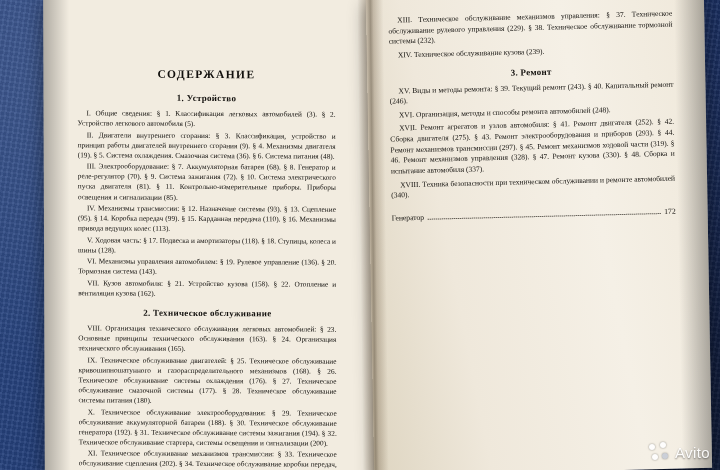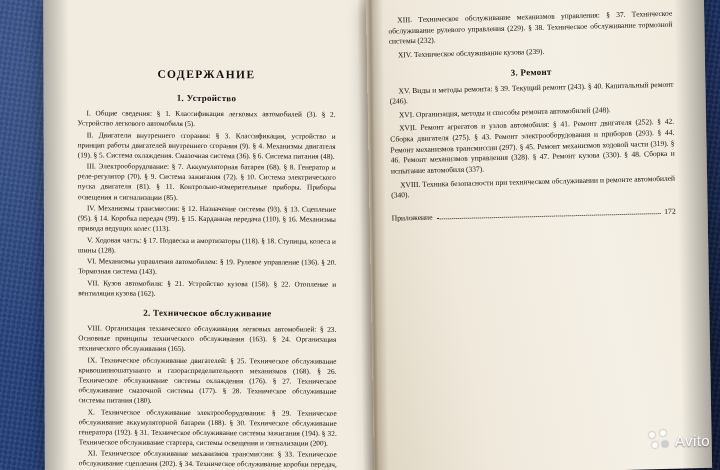--- a/index.html
+++ b/index.html
@@ -138,21 +138,21 @@
     flex: 1;
     border-bottom: 1px dotted #2a2620;
     margin: 0 4px 2px 4px;
     height: 0;
   }
 
   
   .watermark {
     position: absolute;
     right: 10px;
-    bottom: 20px;
+    bottom: 8px;
     display: flex;
     align-items: center;
     gap: 6px;
     z-index: 20;
     opacity: .92;
     justify-content: flex-end;
   }
   .wm-dots {
     position: relative;
     width: 20px;
@@ -217,21 +217,21 @@
         <div class="entry">XIV. Техническое обслуживание кузова (239).</div>
 
         <div class="part-head">3. Ремонт</div>
 
         <div class="entry">XV. Виды и методы ремонта: § 39. Текущий ремонт (243). § 40. Капитальный ремонт (246).</div>
         <div class="entry">XVI. Организация, методы и способы ремонта автомобилей (248).</div>
         <div class="entry">XVII. Ремонт агрегатов и узлов автомобиля: § 41. Ремонт двигателя (252). § 42. Сборка двигателя (275). § 43. Ремонт электрооборудования и приборов (293). § 44. Ремонт механизмов трансмиссии (297). § 45. Ремонт механизмов ходовой части (319). § 46. Ремонт механизмов управления (328). § 47. Ремонт кузова (330). § 48. Сборка и испытание автомобиля (337).</div>
         <div class="entry">XVIII. Техника безопасности при техническом обслуживании и ремонте автомобилей (340).</div>
 
         <div class="appendix">
-          <span>Приложение</span>
+          <span>Генератор</span>
           <span class="dots"></span>
           <span>172</span>
         </div>
       </div>
     </div>
 
     <div class="gutter"></div>
   </div>
 
   <div class="watermark">

